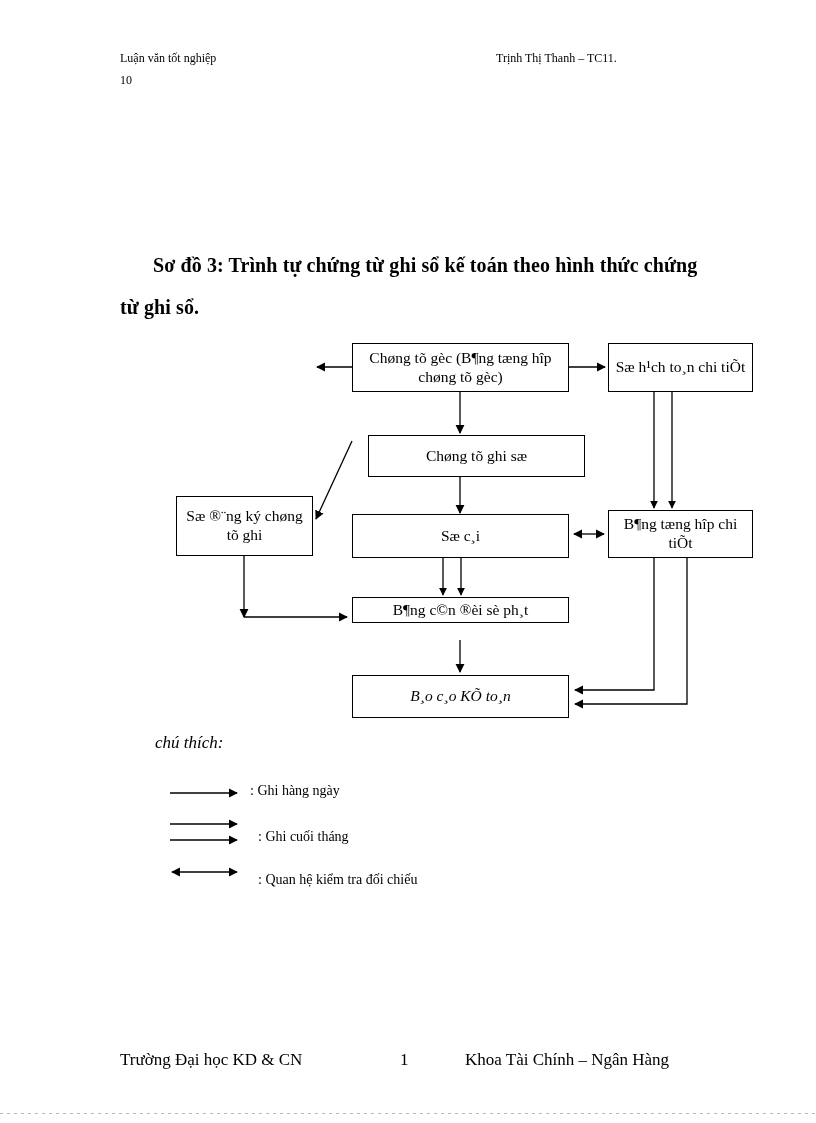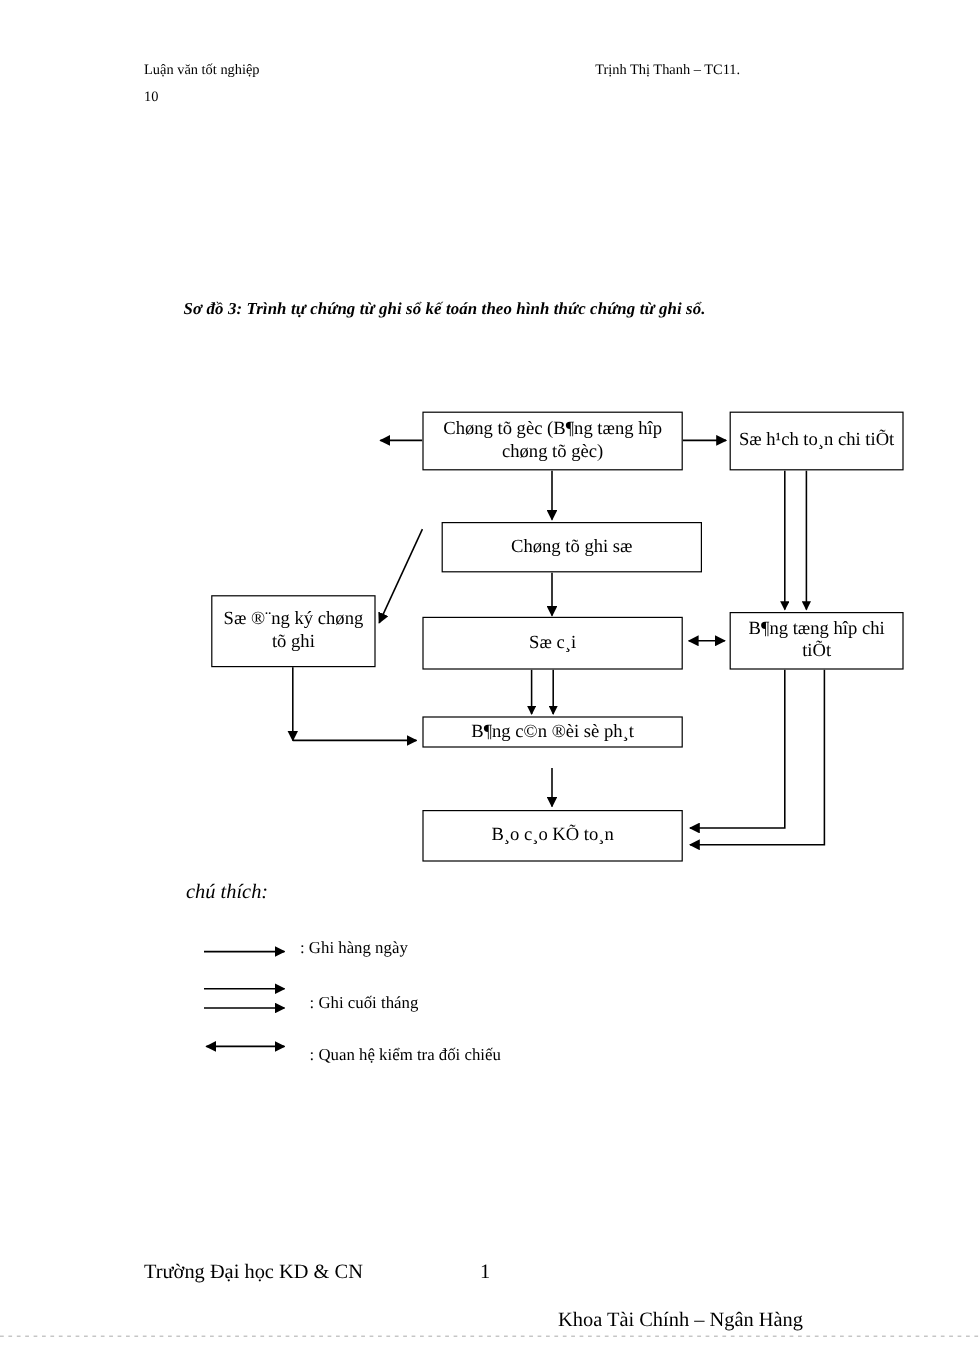--- a/index.html
+++ b/index.html
@@ -49,23 +49,22 @@
     left: 0;
     top: 22px;
   }
 
   
   .title {
     position: absolute;
     left: 120px;
     top: 244px;
     width: 600px;
-    font-size: 14px;
+    font-size: 20px;
     font-weight: bold;
-    font-style: italic;
     line-height: 2.1;
     text-indent: 33px;
     letter-spacing: 0.1px;
   }
 
   
   #chart {
     position: absolute;
     left: 0;
     top: 0;
@@ -106,21 +105,21 @@
   .footer {
     position: absolute;
     left: 120px;
     top: 1050px;
     width: 620px;
     height: 24px;
     font-size: 17px;
   }
   .footer-left  { position: absolute; left: 0;     top: 0; white-space: nowrap; }
   .footer-page  { position: absolute; left: 280px; top: 0; }
-  .footer-right { position: absolute; left: 345px; top: 0; white-space: nowrap; margin-top: 40px; }
+  .footer-right { position: absolute; left: 345px; top: 0; white-space: nowrap; }
 
   .edge-dots {
     position: absolute;
     left: 0;
     top: 1113px;
     width: 816px;
     height: 2px;
     background-image: linear-gradient(to right, #b8b8b8 0 3px, transparent 3px 7px);
     background-size: 7px 1px;
     background-repeat: repeat-x;
@@ -190,21 +189,21 @@
   <div class="node" style="left:352px; top:435px; width:217px; height:42px;margin-left:16px;">Chøng tõ ghi sæ</div>
 
   <div class="node" style="left:176px; top:496px; width:137px; height:60px;">Sæ ®¨ng ký chøng tõ ghi</div>
 
   <div class="node" style="left:352px; top:514px; width:217px; height:44px;">Sæ c¸i</div>
 
   <div class="node" style="left:608px; top:510px; width:145px; height:48px;">B¶ng tæng hîp chi tiÕt</div>
 
   <div class="node" style="left:352px; top:597px; width:217px; height:26px;">B¶ng c©n ®èi sè ph¸t</div>
 
-  <div class="node" style="left:352px; top:675px; width:217px; height:43px;">B¸o c¸o KÕ to¸n</div>
+  <div class="node" style="left:352px; top:675px; width:217px; height:43px;font-style:italic;">B¸o c¸o KÕ to¸n</div>
 
   <div class="legend-title">chú thích:</div>
 
   <svg style="position:absolute; left:0; top:0; width:816px; height:1123px; pointer-events:none;" viewBox="0 0 816 1123" xmlns="http://www.w3.org/2000/svg">
     <g stroke="#000" stroke-width="1.3" fill="none">
 
       <line x1="170" y1="793" x2="237" y2="793" marker-end="url(#ah)"></line>
 
       <line x1="170" y1="824" x2="237" y2="824" marker-end="url(#ah)"></line>
       <line x1="170" y1="840" x2="237" y2="840" marker-end="url(#ah)"></line>

